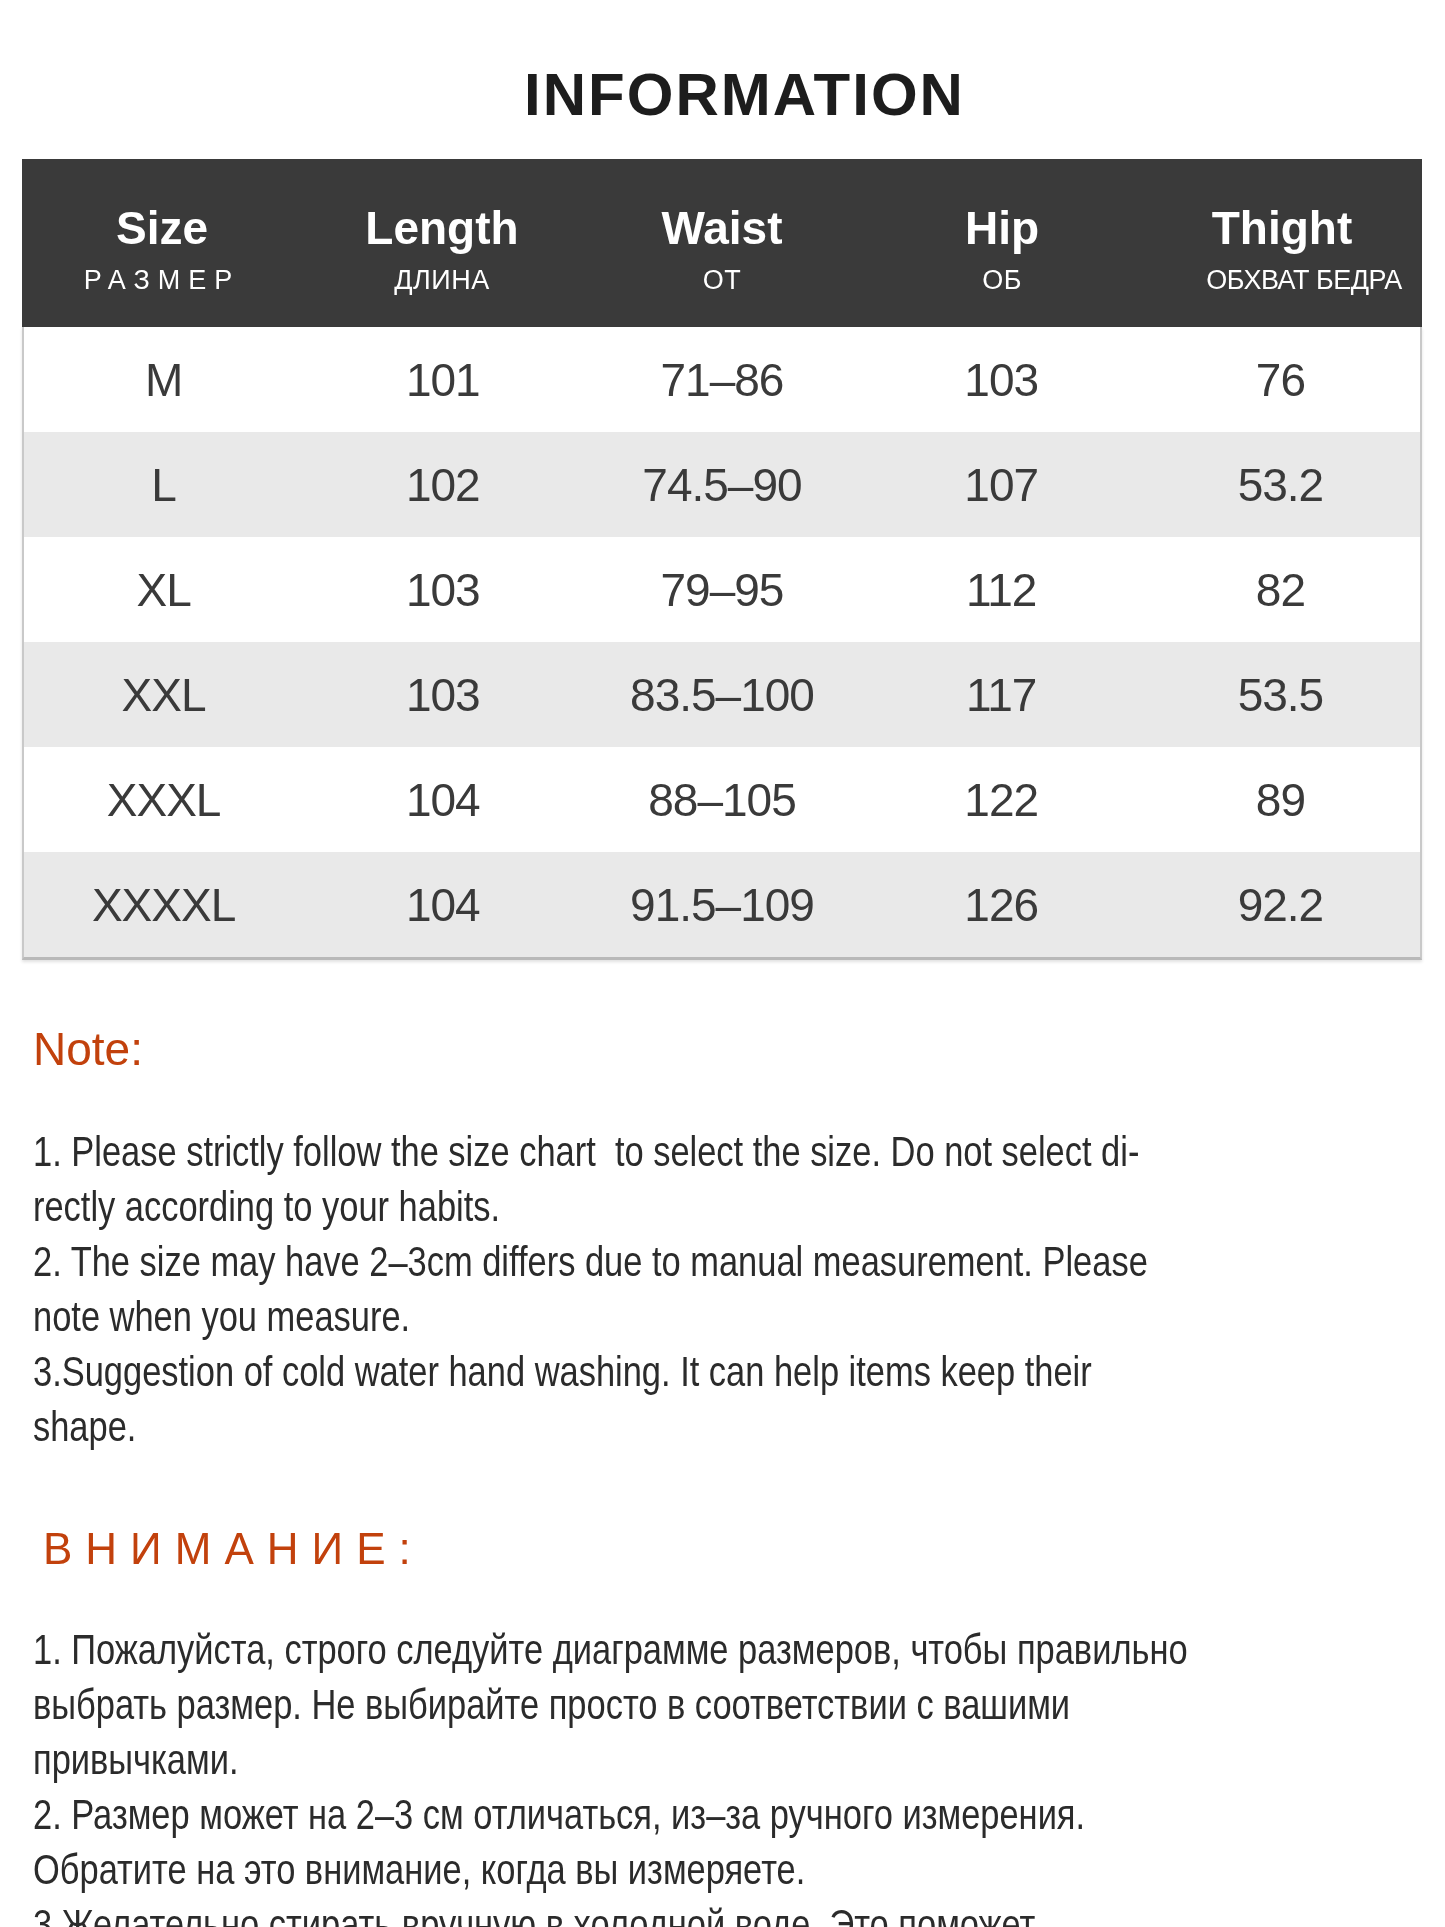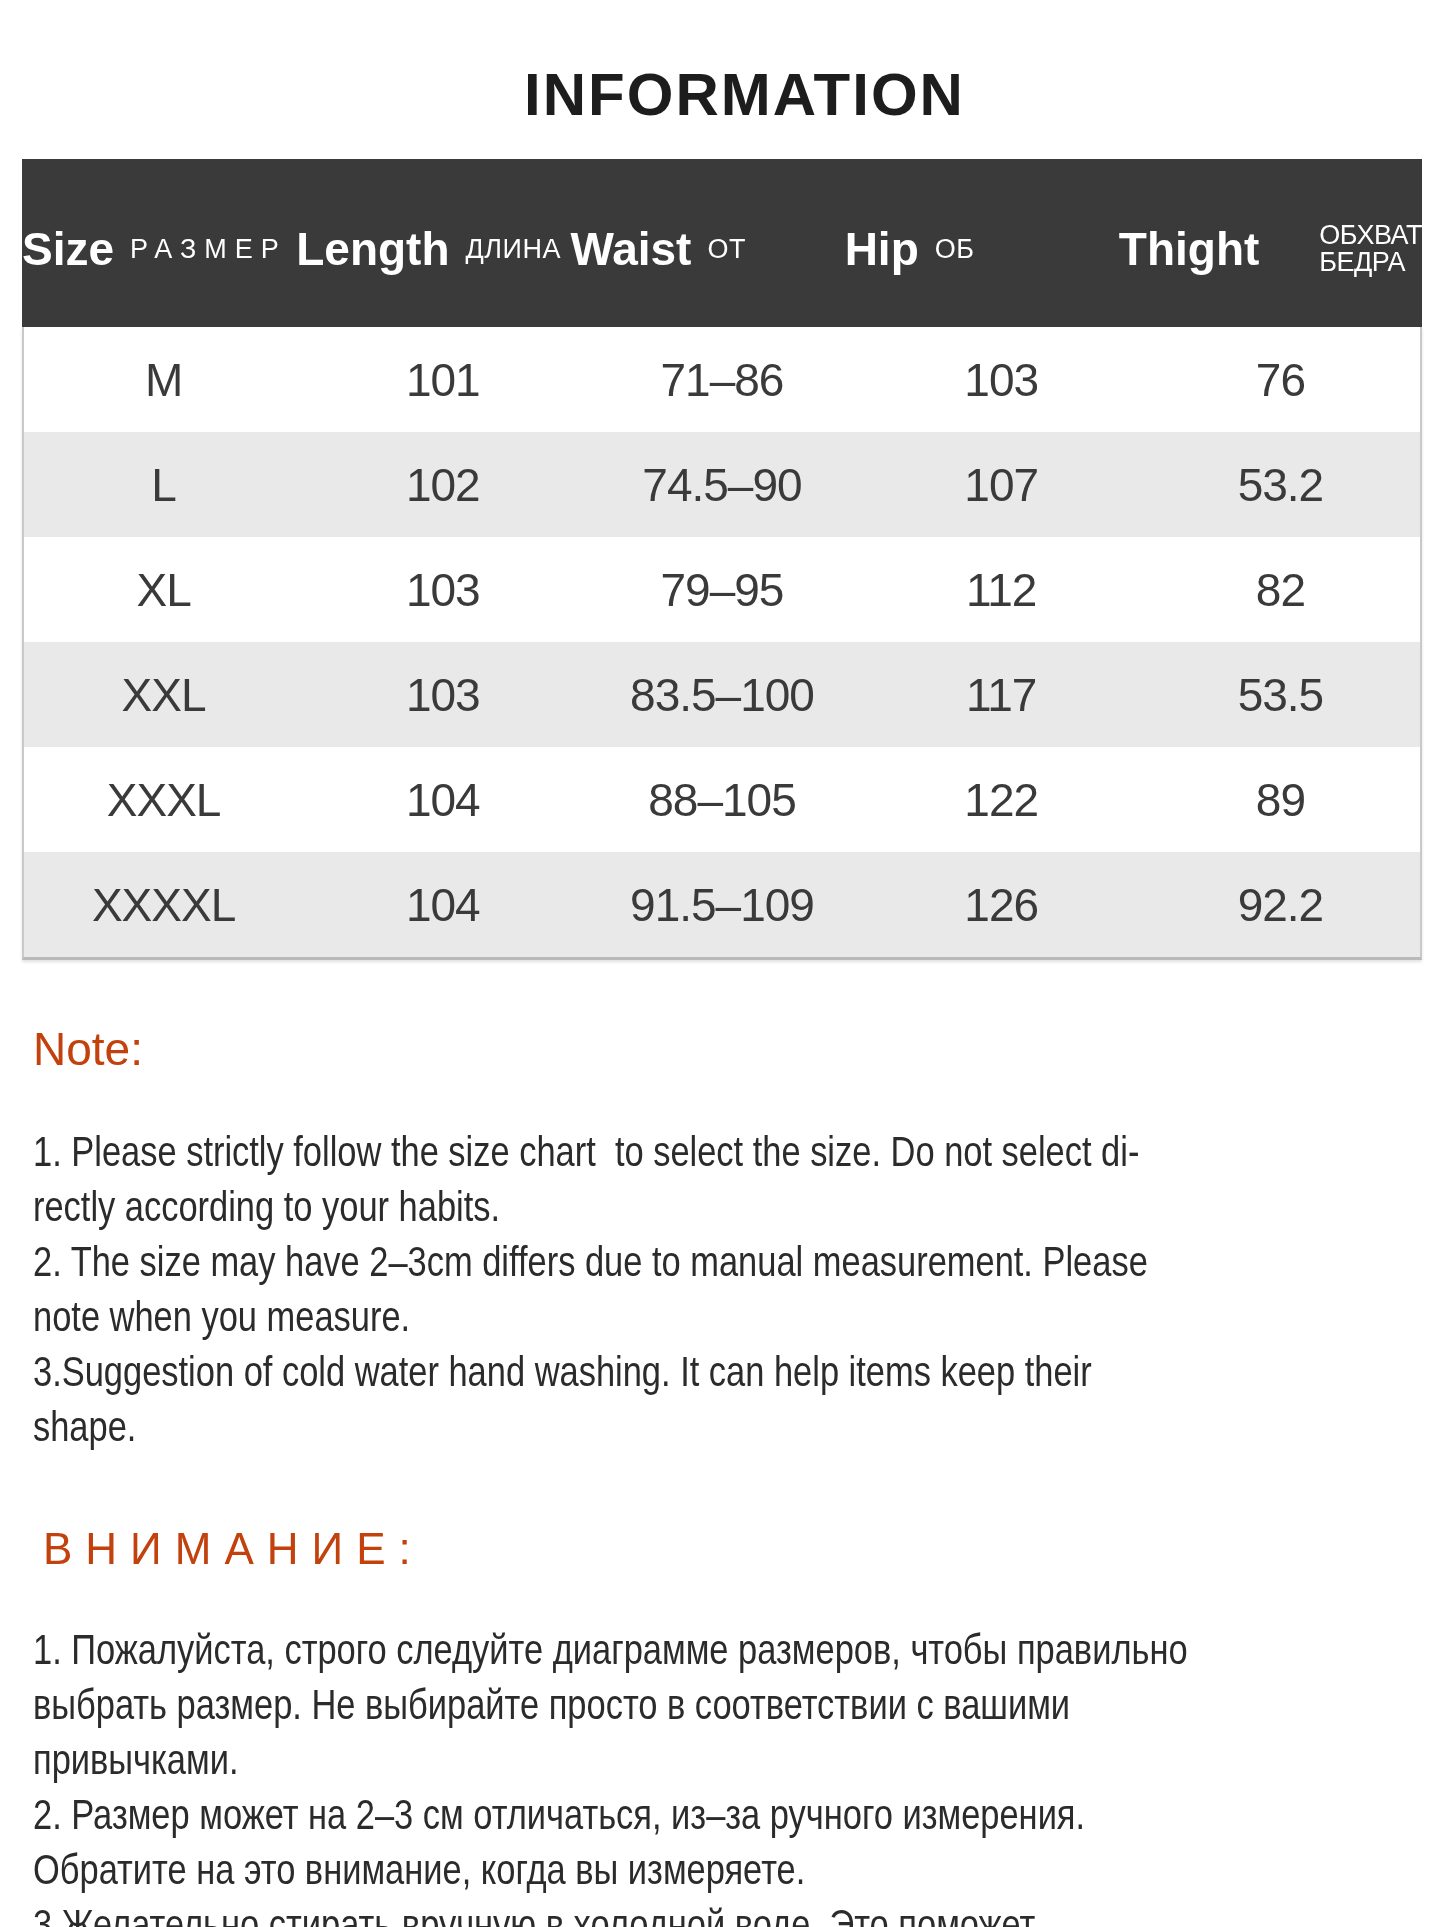--- a/index.html
+++ b/index.html
@@ -22,21 +22,21 @@
   .size-table{
     margin:30px 23px 0 22px;
   }
   .thead{
     display:grid;
     grid-template-columns:repeat(5,1fr);
     background:var(--header_bg,#3a3a3a);
     height:168px;
   }
   .th{
-    display:flex;flex-direction:row;align-items:center;
+    display:flex;flex-direction:column;align-items:center;justify-content:center;
     gap:16px;padding-top:12px;
     color:var(--header_text,#ffffff);
   }
   .th .main{font-size:46px;font-weight:bold;line-height:1;}
   .th .sub{font-size:27px;font-weight:400;line-height:1;letter-spacing:0.5px;}
   .th:first-child .sub{letter-spacing:8px;margin-left:0;}
   .th:last-child .sub{letter-spacing:-0.5px;margin-left:44px;}
   .tbody{
     border-left:2px solid var(--border,#c9c9c9);
     border-right:2px solid var(--border,#c9c9c9);

